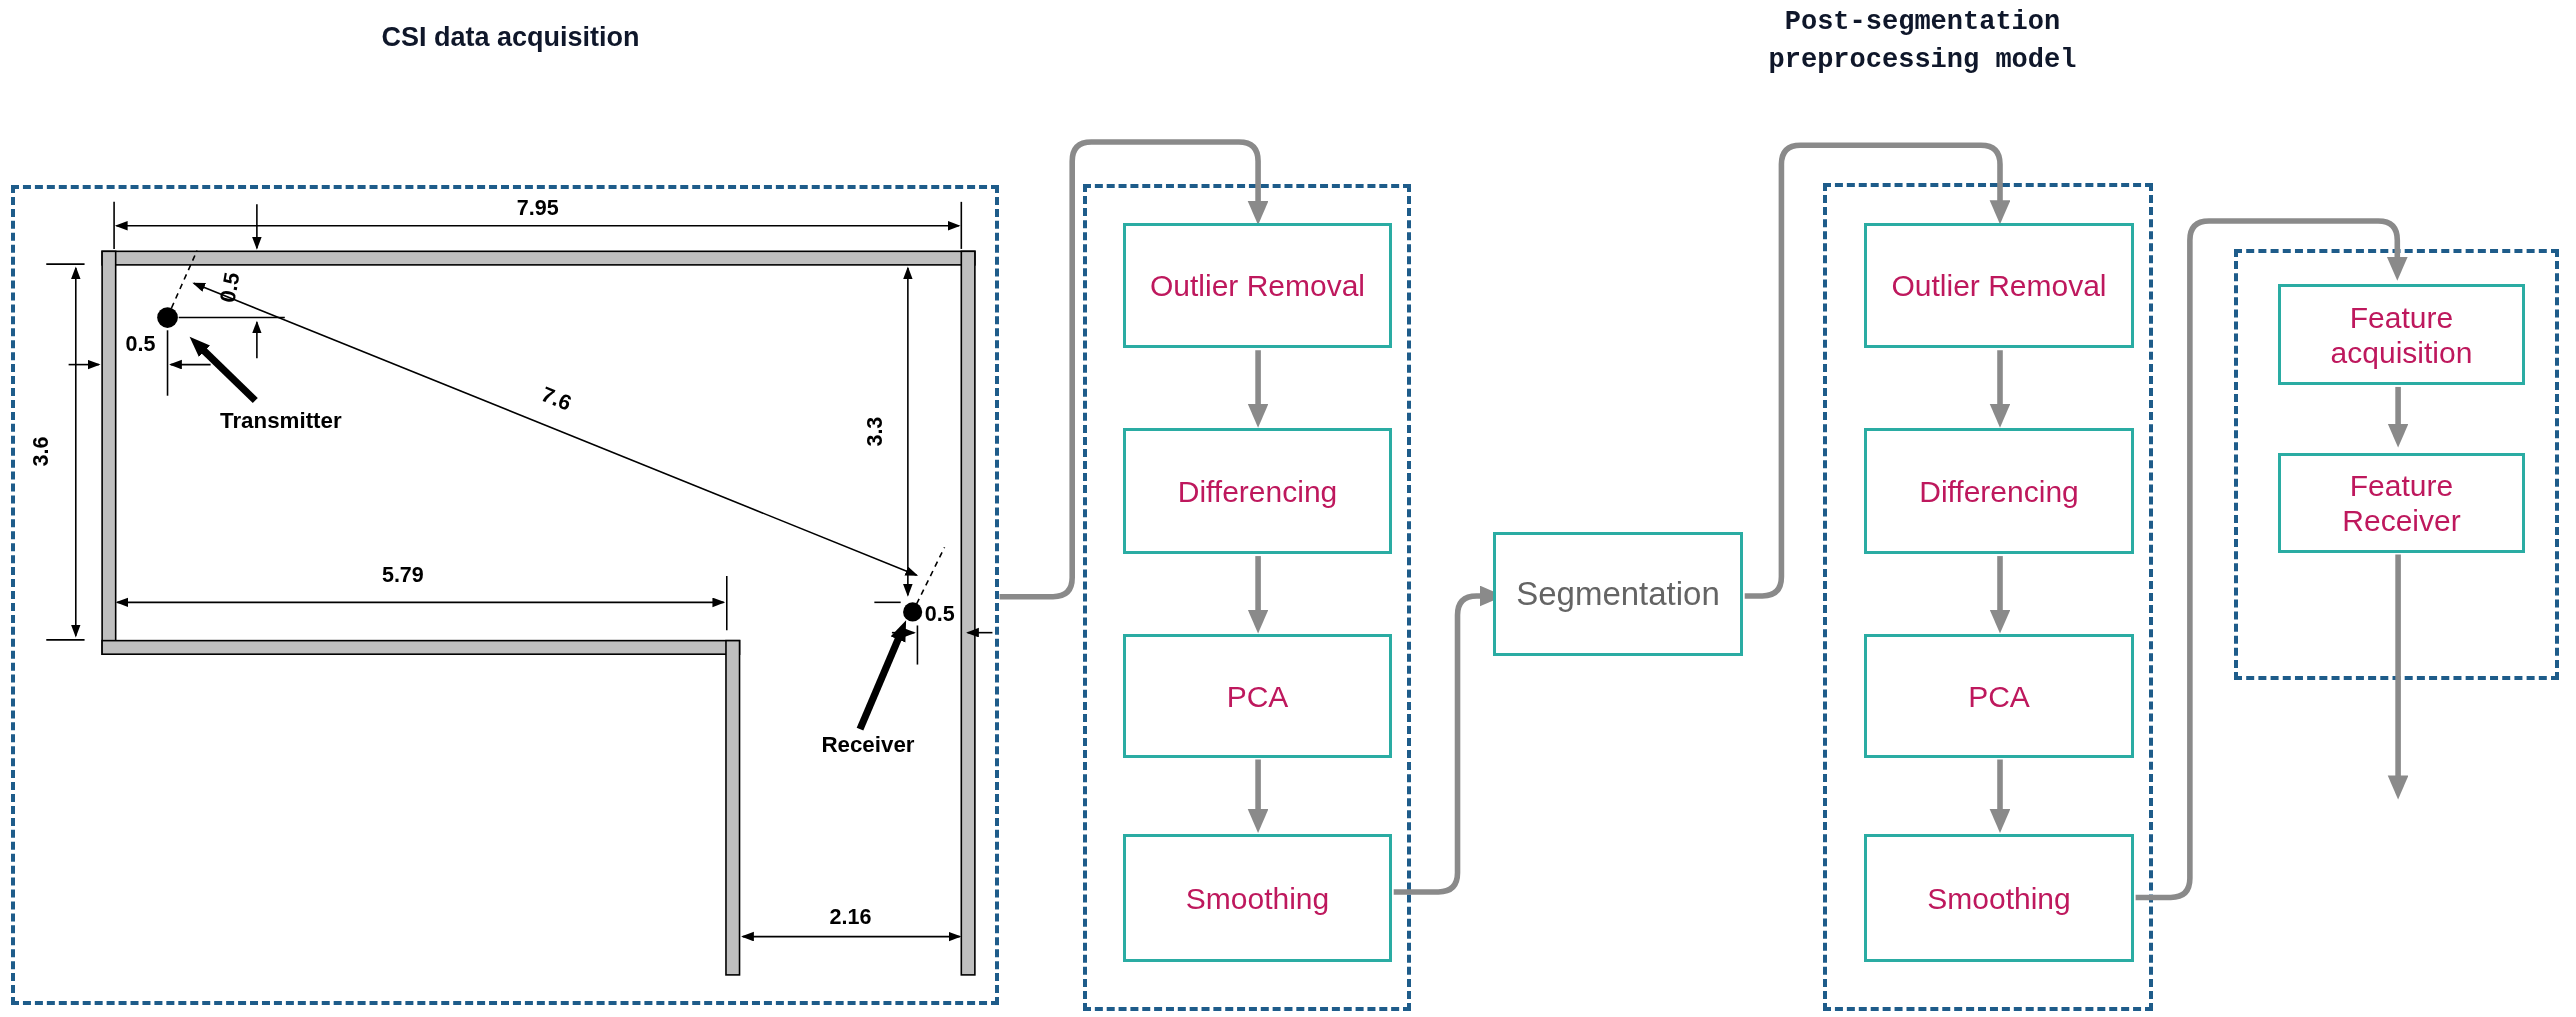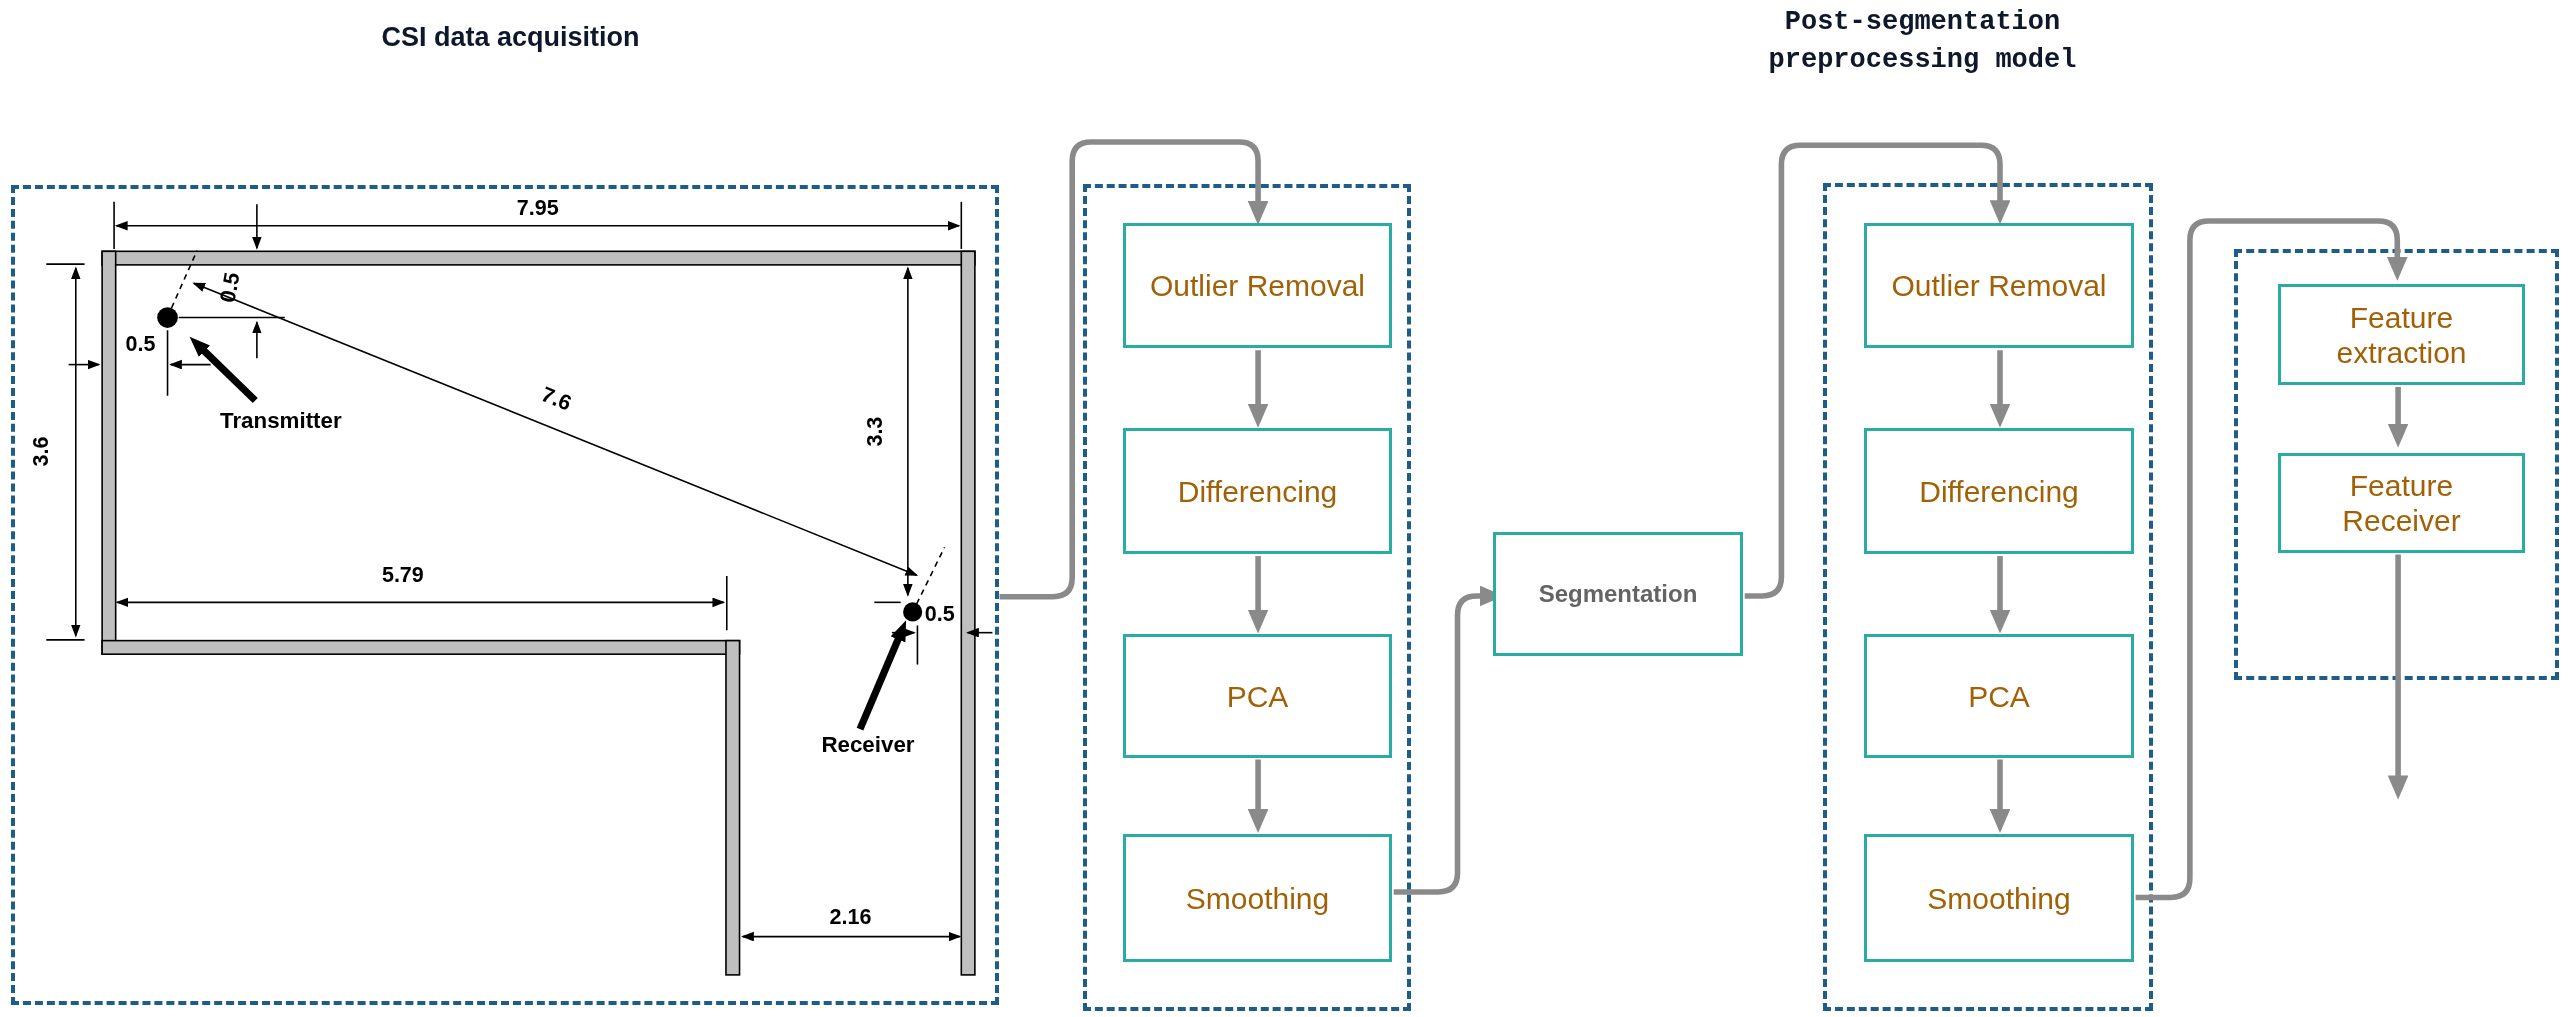--- a/index.html
+++ b/index.html
@@ -12,23 +12,23 @@
     font-size:27px;font-weight:600;color:#0f172a;line-height:38px;
   }
   .panel{
     position:absolute;z-index:1;
     border:4px dashed #1e5c8a;background:transparent;box-sizing:border-box;
   }
   .flowbox{
     position:absolute;z-index:3;box-sizing:border-box;
     border:3.2px solid #2aaca3;background:#ffffff;
     display:flex;align-items:center;justify-content:center;text-align:center;
-    font-size:30px;color:#a16207;line-height:35px;
+    font-size:30px;color:#be185d;line-height:35px;
   }
-  .flowbox.strong{font-weight:700;color:#646464;font-size:24px;line-height:44px;}
+  .flowbox.strong{font-weight:400;color:#646464;font-size:33px;line-height:44px;}
   svg.overlay{position:absolute;left:0;top:0;z-index:2;}
   .dim{font-family:"Liberation Sans",sans-serif;font-size:27px;font-weight:bold;fill:#000;}
   .devlabel{font-family:"Liberation Sans",sans-serif;font-size:28px;font-weight:bold;fill:#000;}
 </style>
 </head>
 <body>
 
 <div class="canvas">
 
   <div class="stage-title" style="left:271px;top:17.6px;width:479px;">CSI data acquisition</div>
@@ -150,21 +150,21 @@
   <div class="flowbox strong" style="left:1493px;top:532px;width:250px;height:124px;">Segmentation</div>
 
   <div class="flowbox" style="left:1864px;top:223px;width:270px;height:125px;">Outlier Removal</div>
   <div class="flowbox" style="left:1864px;top:428px;width:270px;height:126px;">Differencing</div>
   <div class="flowbox" style="left:1864px;top:634px;width:270px;height:124px;">PCA</div>
   <div class="flowbox" style="left:1864px;top:834px;width:270px;height:128px;">Smoothing</div>
 
   <div class="flowbox" style="left:2278px;top:284px;width:247px;height:101px;">
     <div>
       <div>Feature</div>
-      <div>extraction</div>
+      <div>acquisition</div>
     </div>
   </div>
   <div class="flowbox" style="left:2278px;top:453px;width:247px;height:100px;">
     <div>
       <div>Feature</div>
       <div>Receiver</div>
     </div>
   </div>
 
 

